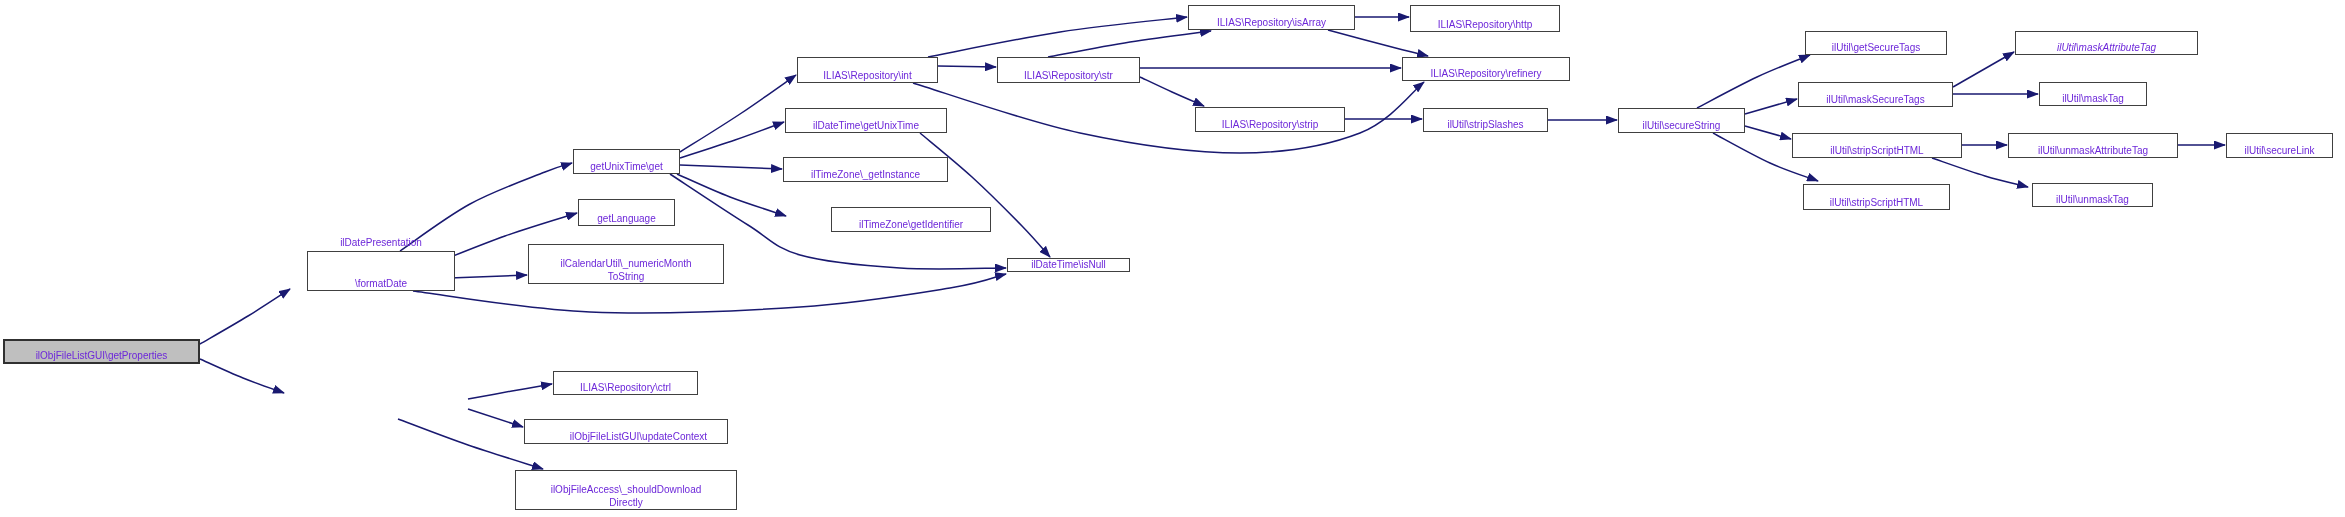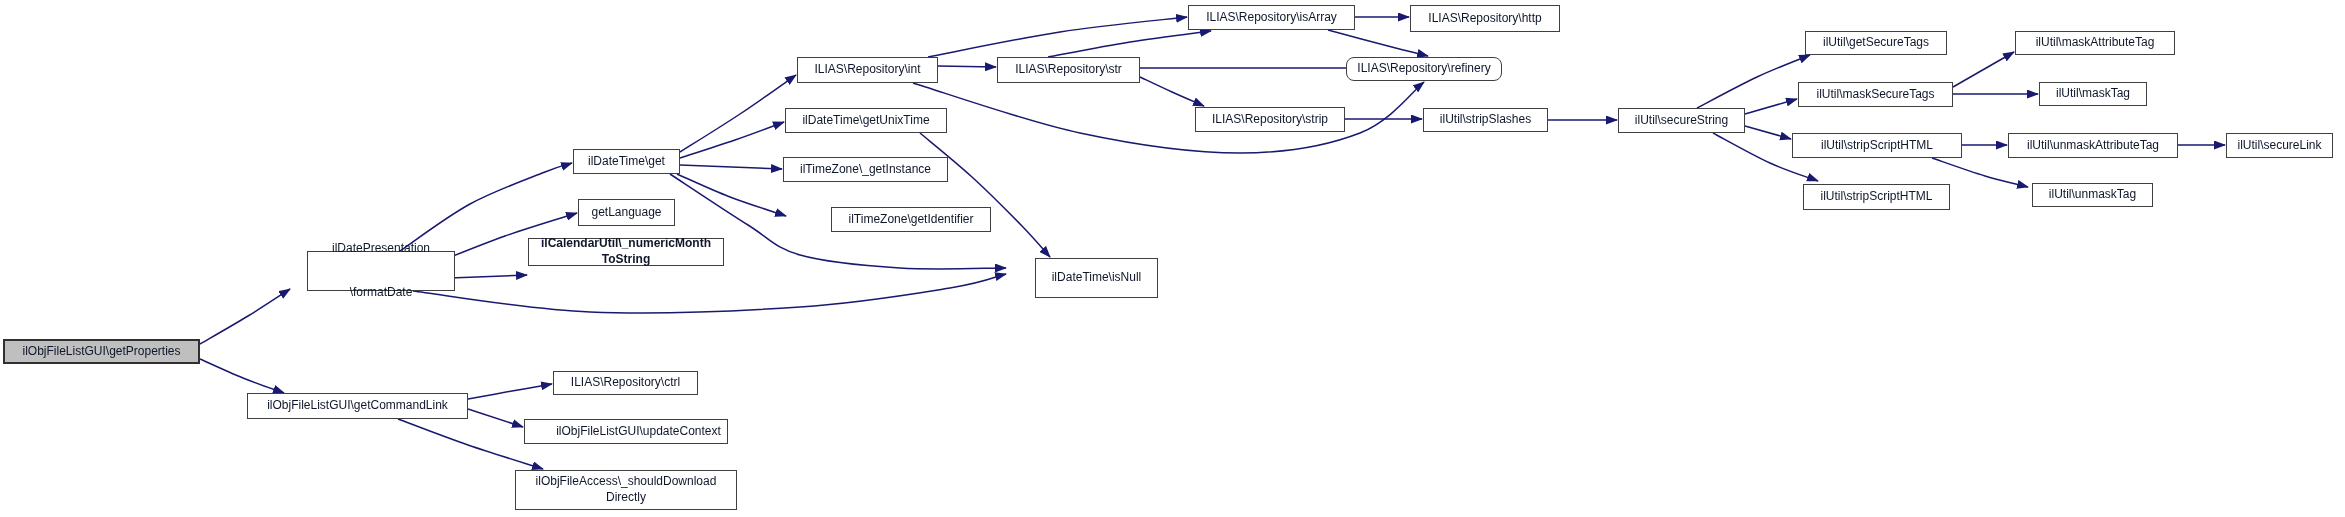--- a/index.html
+++ b/index.html
@@ -10,22 +10,22 @@
     font-family:"Liberation Sans","DejaVu Sans",sans-serif;
     overflow:hidden;
   }
   #edge-layer{position:absolute;left:0;top:0;width:2345px;height:517px;}
   .node{
     position:absolute;
     box-sizing:border-box;
     background:#ffffff;
     border:1px solid #404040;
     display:flex;flex-direction:column;
-    align-items:center;justify-content:center;
-    font-size:12px;line-height:1.3;color:#0f172a;
+    align-items:center;justify-content:flex-end;
+    font-size:10px;line-height:1.3;color:#6d28d9;
     white-space:nowrap;
     cursor:pointer;
   }
   .node.highlighted{
     background:#bfbfbf;
     border:2px solid #303030;
     cursor:default;
   }
   .node .lbl{display:block;}
   .edge{fill:none;stroke:#191970;stroke-width:1.5px;}
@@ -78,30 +78,27 @@
       </g>
   </svg>
 
 <div class="node highlighted" style="left: 3px; top: 339px; width: 197px; height: 25px;">
       <span class="lbl">ilObjFileListGUI\getProperties</span>
     </div>
     <div class="node" style="left: 307px; top: 251px; width: 148px; height: 40px; gap: 28px;">
       <span class="lbl">ilDatePresentation</span>
       <span class="lbl">\formatDate</span>
     </div>
-    <div class="node" style="left: 247px; top: 393px; width: 221px; height: 26px;">
-      <span class="lbl">ilObjFileListGUI\getCommandLink</span>
-    </div>
     <div class="node" style="left: 573px; top: 149px; width: 107px; height: 25px;">
-      <span class="lbl">ilDateTime\get</span>
+      <span class="lbl">getUnixTime\get</span>
     </div>
     <div class="node" style="left: 578px; top: 199px; width: 97px; height: 27px;">
       <span class="lbl">getLanguage</span>
     </div>
-    <div class="node" style="left: 528px; top: 238px; width: 196px; height: 28px; font-weight: bold;">
+    <div class="node" style="left: 528px; top: 244px; width: 196px; height: 40px;">
       <span class="lbl">ilCalendarUtil\_numericMonth</span>
       <span class="lbl">ToString</span>
     </div>
     <div class="node" style="left: 553px; top: 371px; width: 145px; height: 24px;">
       <span class="lbl">ILIAS\Repository\ctrl</span>
     </div>
     <div class="node" style="left: 524px; top: 419px; width: 204px; height: 25px; padding-left: 25px;">
       <span class="lbl">ilObjFileListGUI\updateContext</span>
     </div>
     <div class="node" style="left: 515px; top: 470px; width: 222px; height: 40px;">
@@ -113,57 +110,57 @@
     </div>
     <div class="node" style="left: 785px; top: 108px; width: 162px; height: 25px;">
       <span class="lbl">ilDateTime\getUnixTime</span>
     </div>
     <div class="node" style="left: 783px; top: 157px; width: 165px; height: 25px;">
       <span class="lbl">ilTimeZone\_getInstance</span>
     </div>
     <div class="node" style="left: 787px; top: 207px; width: 160px; height: 25px; margin-left: 44px;">
       <span class="lbl">ilTimeZone\getIdentifier</span>
     </div>
-    <div class="node" style="left: 1007px; top: 258px; width: 123px; height: 40px; margin-left: 28px;">
+    <div class="node" style="left: 1007px; top: 258px; width: 123px; height: 14px;">
       <span class="lbl">ilDateTime\isNull</span>
     </div>
     <div class="node" style="left: 997px; top: 57px; width: 143px; height: 26px;">
       <span class="lbl">ILIAS\Repository\str</span>
     </div>
     <div class="node" style="left: 1195px; top: 107px; width: 150px; height: 25px;">
       <span class="lbl">ILIAS\Repository\strip</span>
     </div>
     <div class="node" style="left: 1188px; top: 5px; width: 167px; height: 25px;">
       <span class="lbl">ILIAS\Repository\isArray</span>
     </div>
     <div class="node" style="left: 1410px; top: 5px; width: 150px; height: 27px;">
       <span class="lbl">ILIAS\Repository\http</span>
     </div>
-    <div class="node" style="left: 1346px; top: 57px; width: 156px; height: 24px; border-radius: 8px;">
+    <div class="node" style="left: 1402px; top: 57px; width: 168px; height: 24px;">
       <span class="lbl">ILIAS\Repository\refinery</span>
     </div>
     <div class="node" style="left: 1423px; top: 108px; width: 125px; height: 24px;">
       <span class="lbl">ilUtil\stripSlashes</span>
     </div>
     <div class="node" style="left: 1618px; top: 108px; width: 127px; height: 25px;">
       <span class="lbl">ilUtil\secureString</span>
     </div>
     <div class="node" style="left: 1805px; top: 31px; width: 142px; height: 24px;">
       <span class="lbl">ilUtil\getSecureTags</span>
     </div>
     <div class="node" style="left: 1798px; top: 82px; width: 155px; height: 25px;">
       <span class="lbl">ilUtil\maskSecureTags</span>
     </div>
     <div class="node" style="left: 1792px; top: 133px; width: 170px; height: 25px;">
       <span class="lbl">ilUtil\stripScriptHTML</span>
     </div>
     <div class="node" style="left: 1803px; top: 184px; width: 147px; height: 26px;">
       <span class="lbl">ilUtil\stripScriptHTML</span>
     </div>
-    <div class="node" style="left: 2015px; top: 31px; width: 160px; height: 24px;">
+    <div class="node" style="left: 2015px; top: 31px; width: 183px; height: 24px; font-style: italic;">
       <span class="lbl">ilUtil\maskAttributeTag</span>
     </div>
     <div class="node" style="left: 2039px; top: 82px; width: 108px; height: 24px;">
       <span class="lbl">ilUtil\maskTag</span>
     </div>
     <div class="node" style="left: 2008px; top: 133px; width: 170px; height: 25px;">
       <span class="lbl">ilUtil\unmaskAttributeTag</span>
     </div>
     <div class="node" style="left: 2032px; top: 183px; width: 121px; height: 24px;">
       <span class="lbl">ilUtil\unmaskTag</span>

